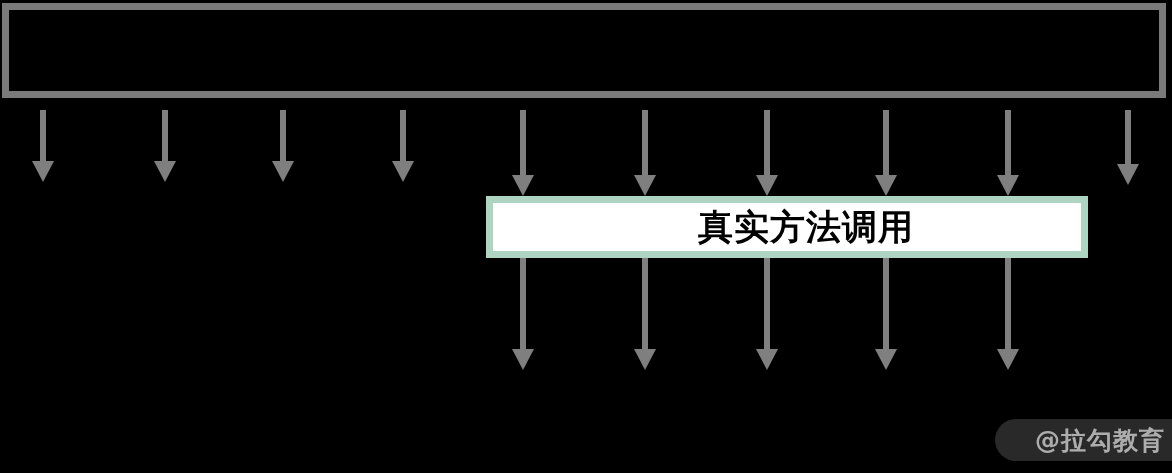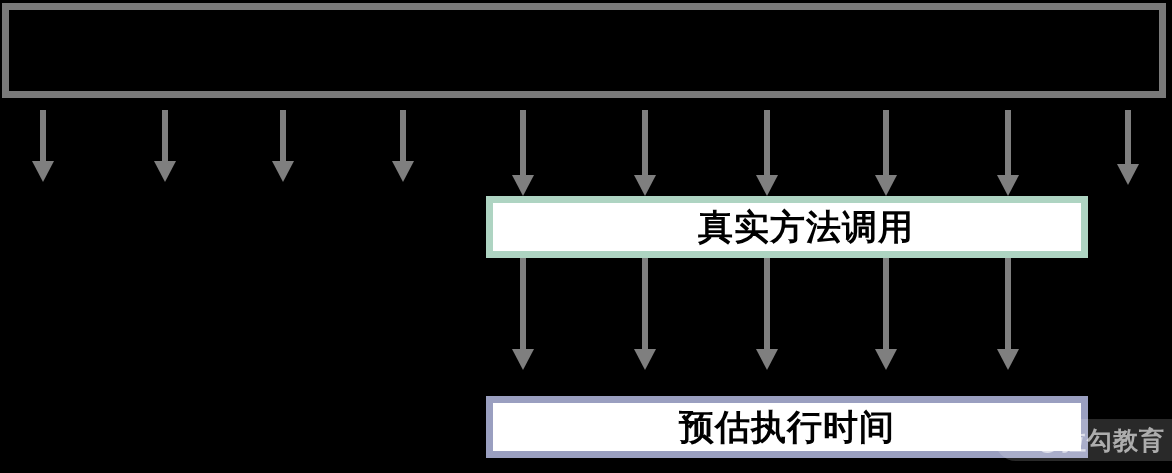--- a/index.html
+++ b/index.html
@@ -173,19 +173,16 @@
   </div>
   <div class="arrow" style="left: 875px; top: 258px; width: 22px; height: 112px;">
     <div class="stem" style="height: 91px; background: rgb(127, 127, 127);"></div>
     <div class="head" style="border-top-color: rgb(127, 127, 127);"></div>
   </div>
   <div class="arrow" style="left: 997px; top: 258px; width: 22px; height: 112px;">
     <div class="stem" style="height: 91px; background: rgb(127, 127, 127);"></div>
     <div class="head" style="border-top-color: rgb(127, 127, 127);"></div>
   </div>
 
-  <div class="proc-box proc-box-purple" style="left: 486px; top: 396px; width: 602px; height: 62px; border-color: rgb(154, 159, 192); background: rgb(255, 255, 255);">
-    <span class="proc-label">预估执行时间</span>
-  </div>
 
   <div class="watermark" style="left: 995px; top: 419px; width: 210px; height: 42px;">@拉勾教育</div>
 
 </div>
 
 </body></html>

